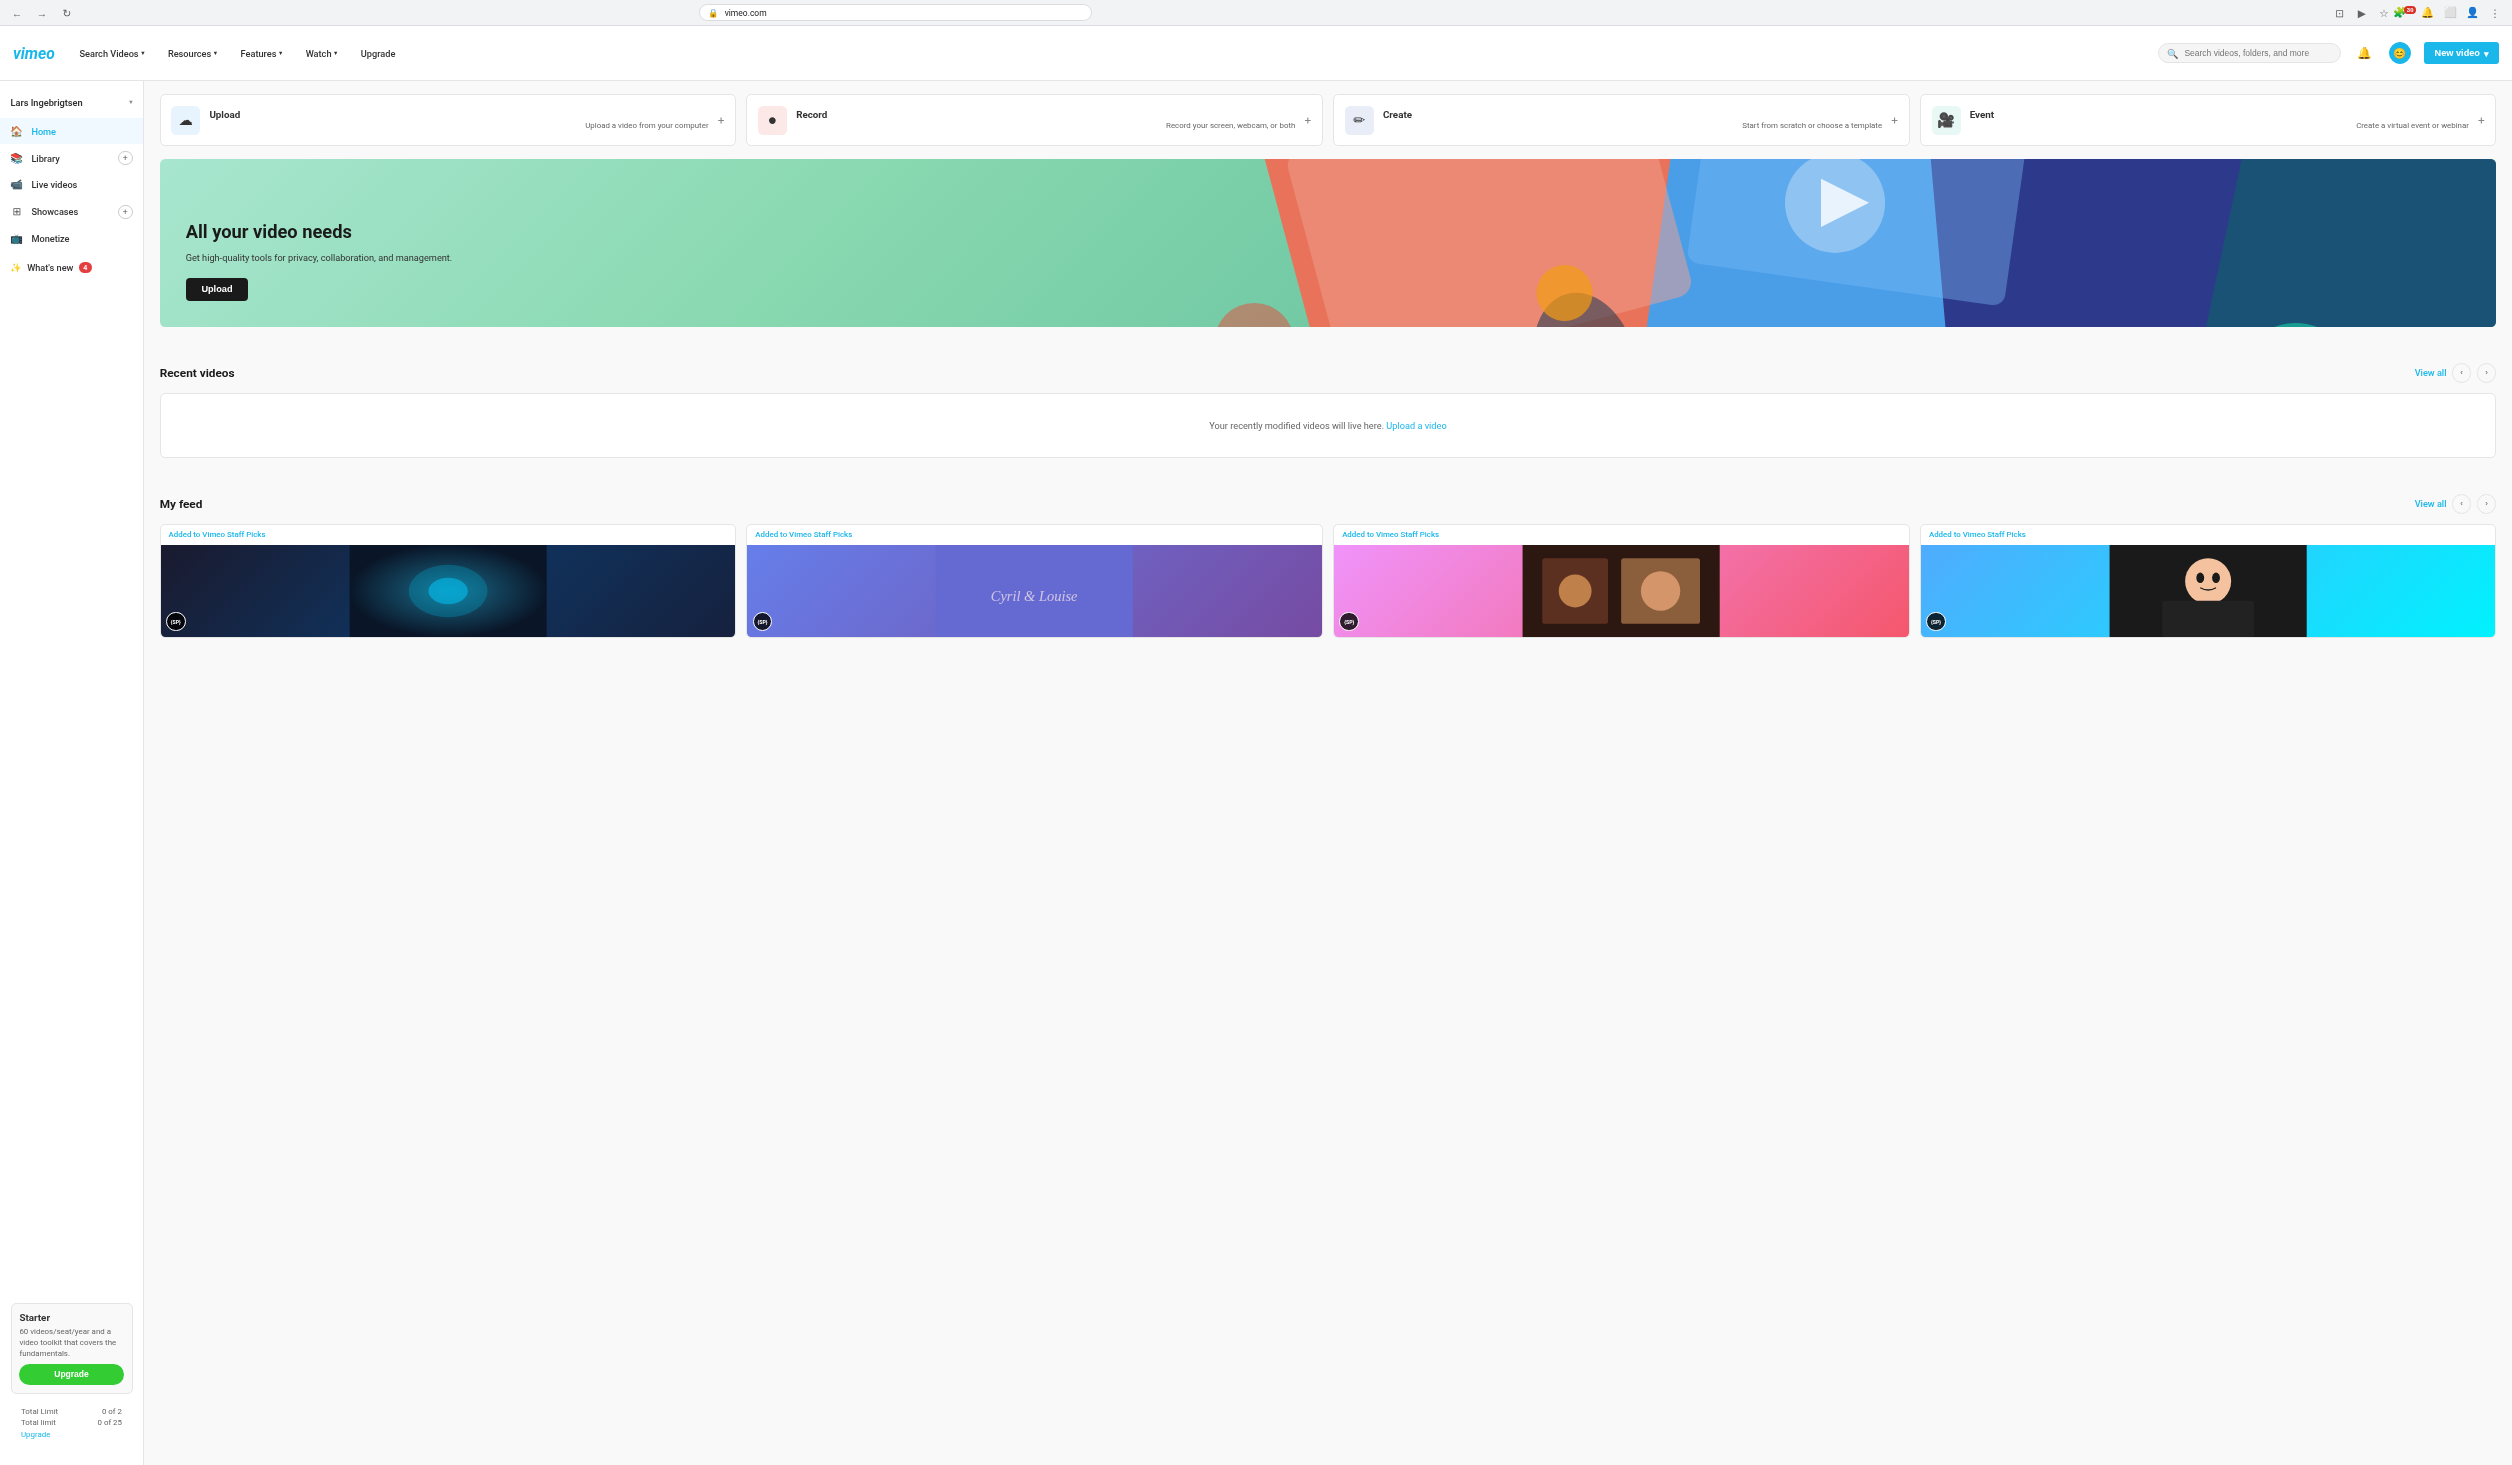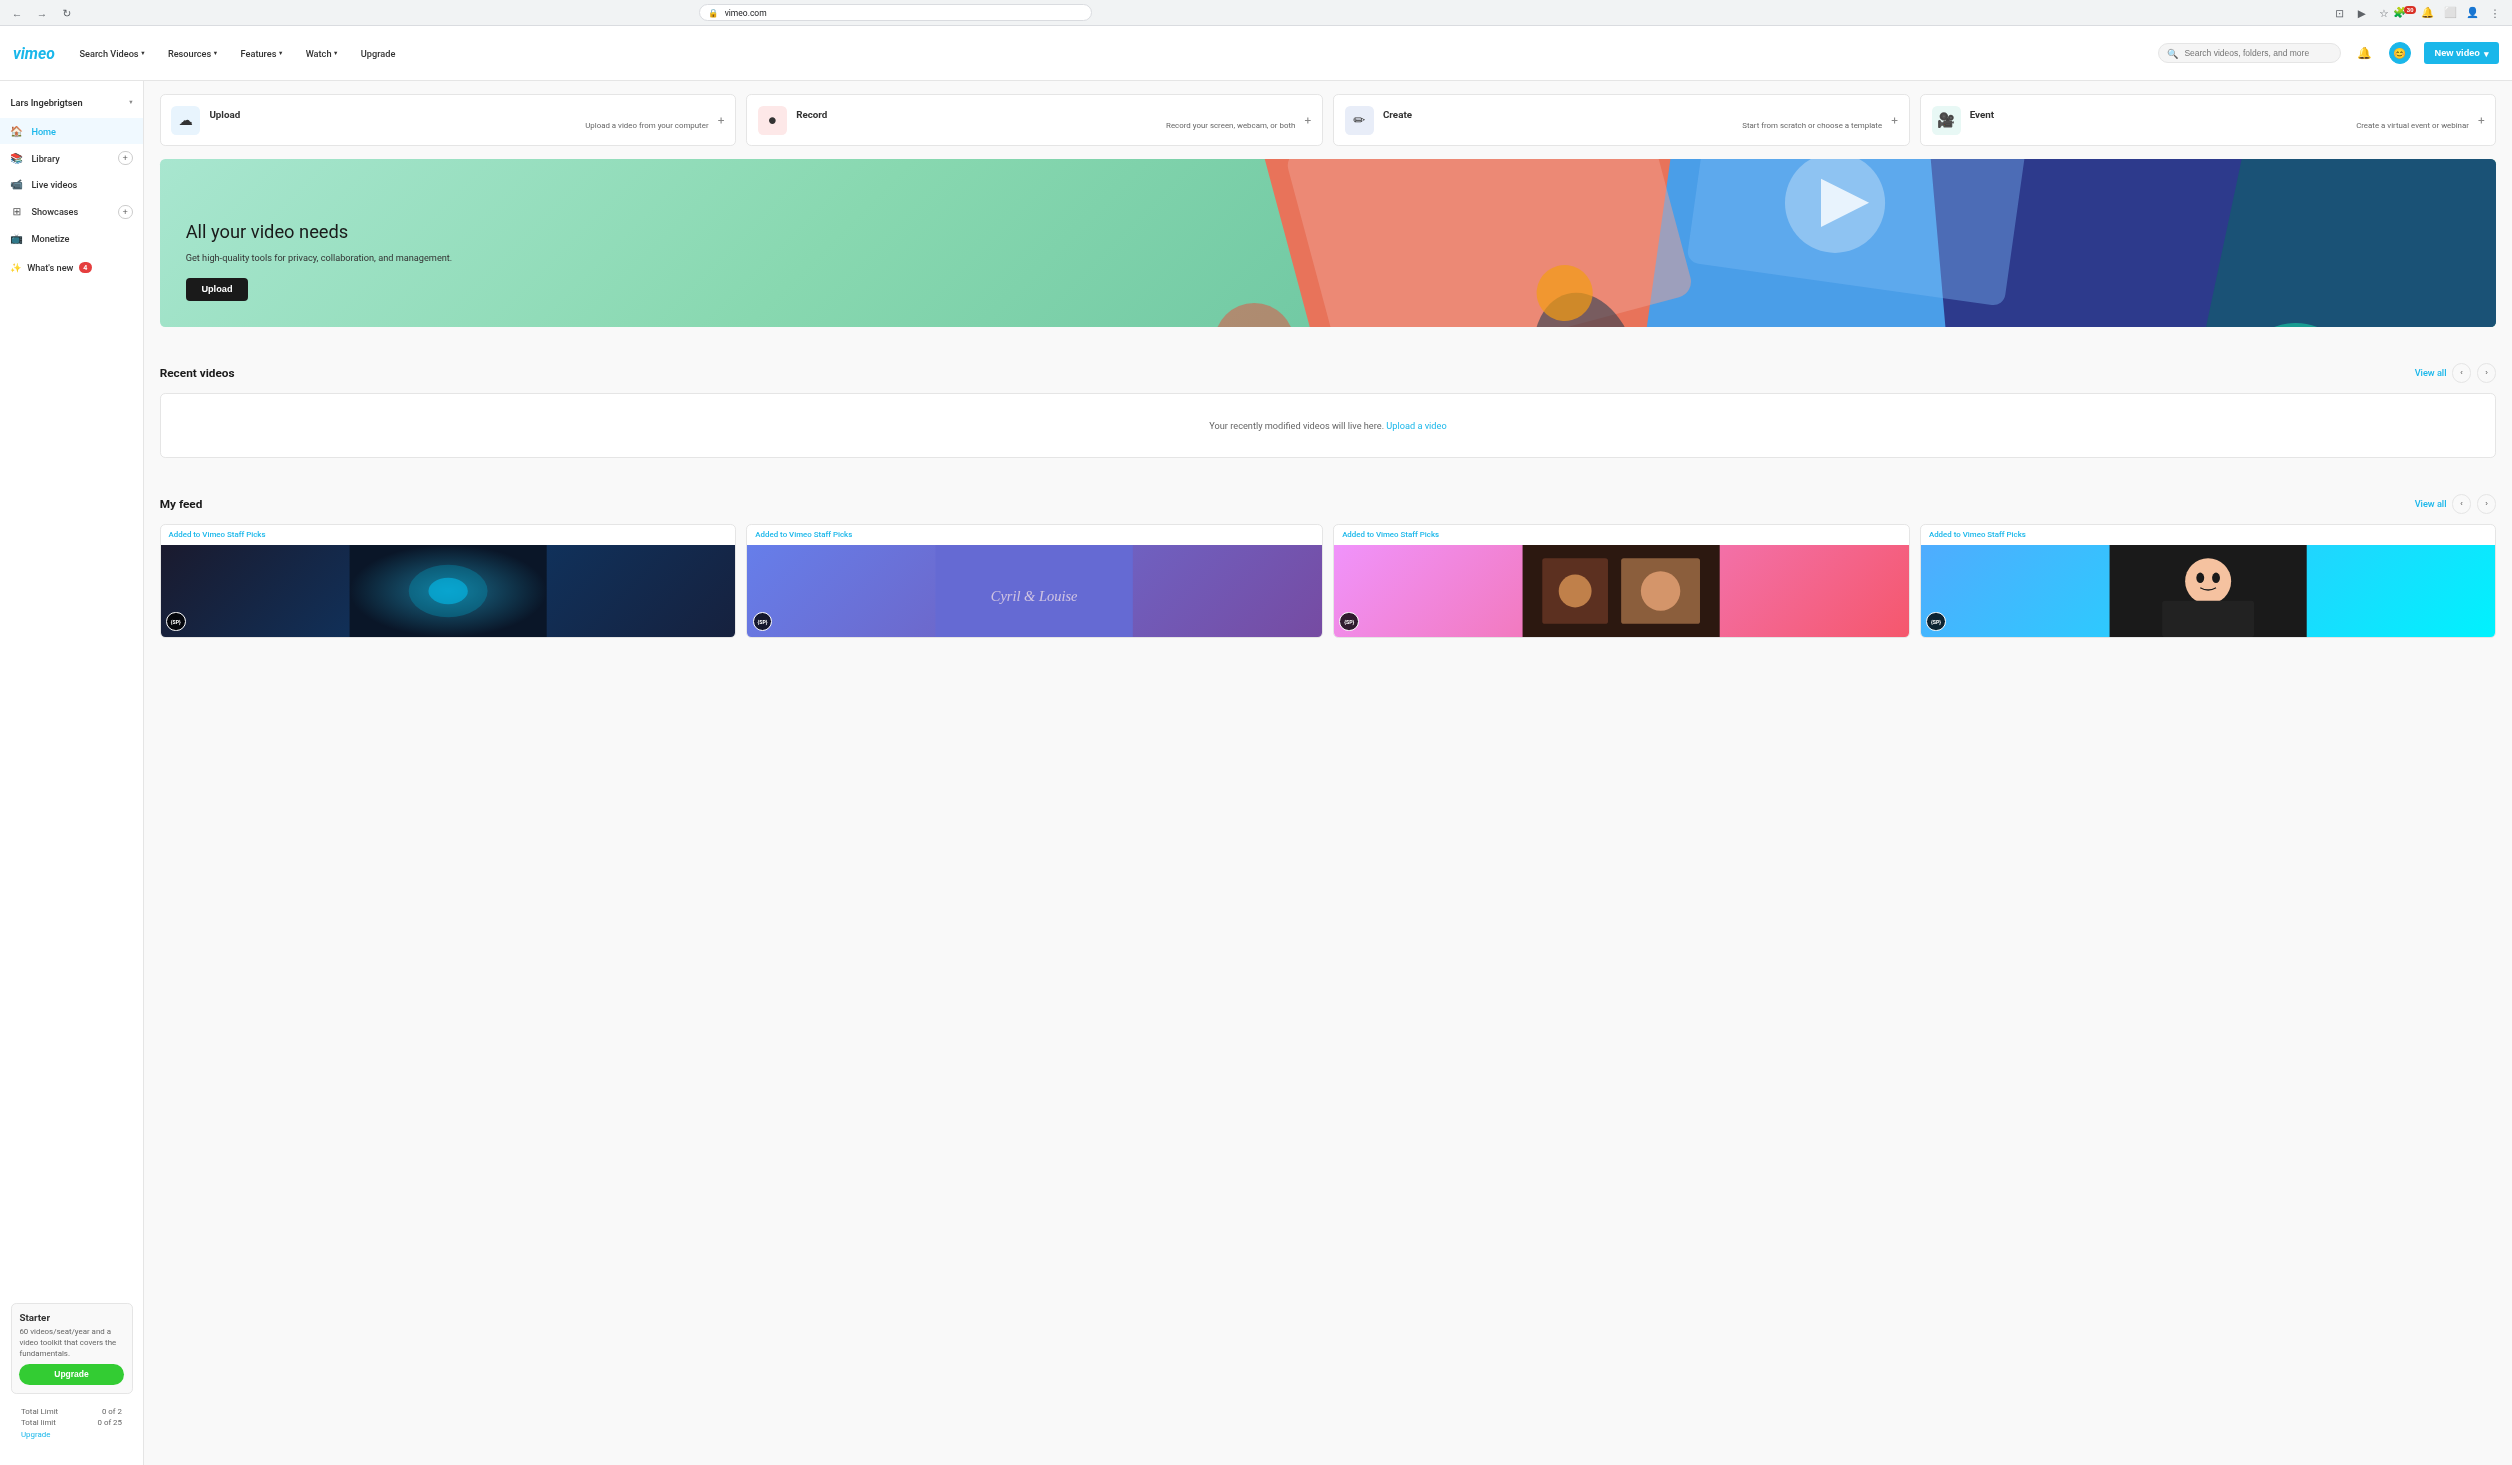--- a/index.html
+++ b/index.html
@@ -306,21 +306,21 @@
       border-radius: 5.2px;
       padding: 26px;
       display: flex;
       align-items: center;
       margin-bottom: 15.7px;
       overflow: hidden;
       position: relative;
       min-height: 144px;
     }
     .hero-content { z-index: 2; flex: 1; max-width: 275px; }
-    .hero-title { font-size: 18.3px; font-weight: 400; color: #1a1a1a; line-height: 1.2; margin-bottom: 7.9px; margin-top: 36px; }
+    .hero-title { font-size: 18.3px; font-weight: 700; color: #1a1a1a; line-height: 1.2; margin-bottom: 7.9px; margin-top: 36px; }
     .hero-subtitle { font-size: 9.2px; color: #333; margin-bottom: 13px; line-height: 1.5; }
     .hero-cta {
       background: #1a1a1a;
       color: white;
       border: none;
       border-radius: 3.9px;
       padding: 6.6px 15.7px;
       font-size: 9.2px;
       font-weight: 600;
       cursor: pointer;

